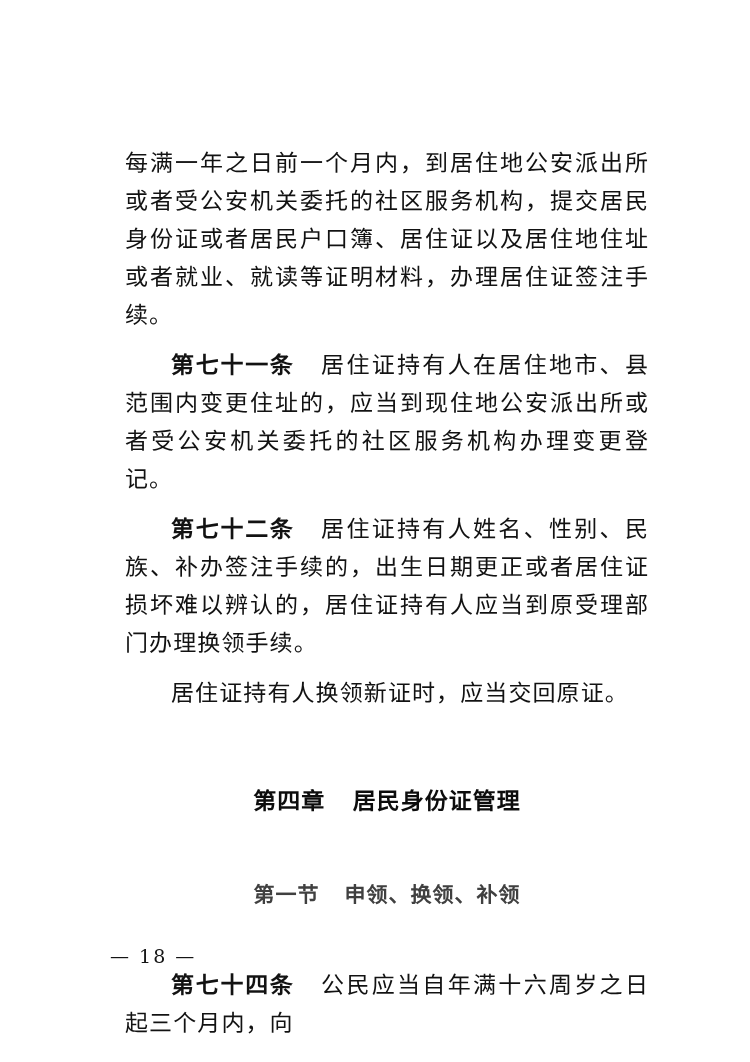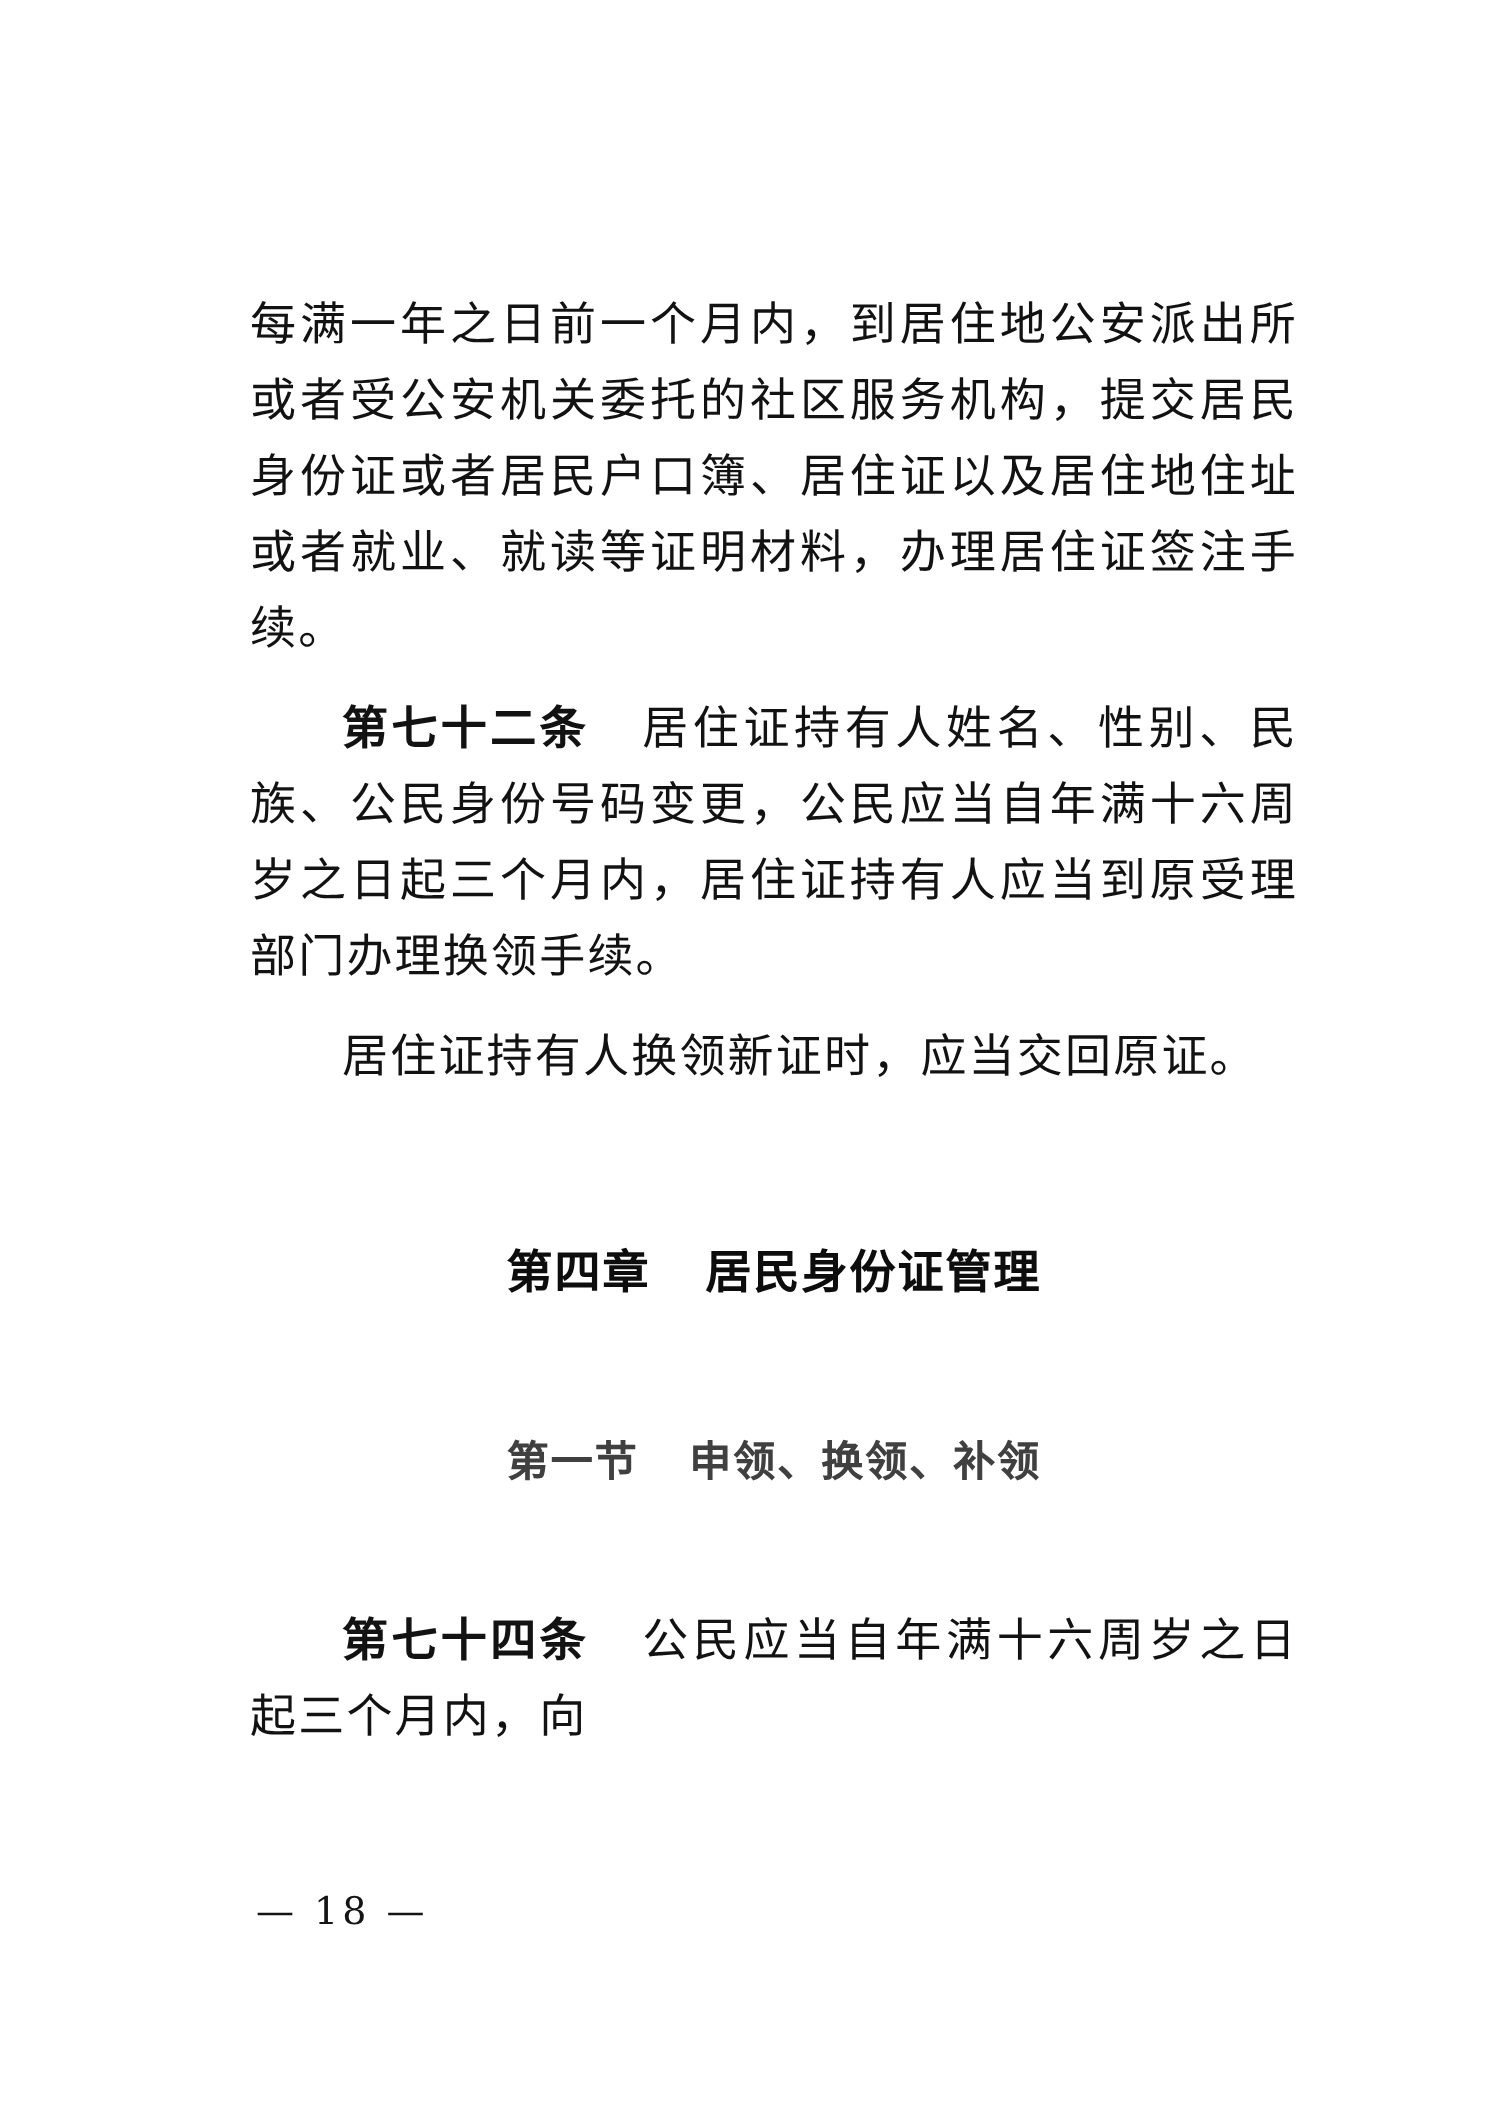--- a/index.html
+++ b/index.html
@@ -83,42 +83,43 @@
     display: inline-block;
     width: 1.2em;
   }
 
   .spacer-chapter { height: 42px; }
   .spacer-section { height: 40px; }
   .spacer-after-section { height: 40px; }
 
   .page-number {
     position: absolute;
-    left: 128px;
+    left: 110px;
     top: 944px;
     font-family: "DejaVu Serif", "Liberation Serif", serif;
     font-size: 19px;
     line-height: 24px;
     letter-spacing: 2px;
     color: #141414;
     white-space: nowrap;
   }
 </style>
 </head>
 <body>
 
 <div class="page">
 
   <div class="content">
 
     <p class="para no-indent"><span>每满一年之日前一个月内，到居住地公安派出所或者受公安机关委托的社区服务机构，提交居民身份证或者居民户口簿、居住证以及居住地住址或者就业、就读等证明材料，办理居住证签注手续。</span></p>
 
 
+    <p class="para"><span class="art-no">第七十一条</span><span class="art-gap"></span><span>居住证持有人在居住地市、县范围内变更住址的，应当到现住地公安派出所或者受公安机关委托的社区服务机构办理变更登记。</span></p>
 
-    <p class="para"><span class="art-no">第七十二条</span><span class="art-gap"></span><span>居住证持有人姓名、性别、民族、公民身份号码变更，公民应当自年满十六周岁之日起三个月内，居住证持有人应当到原受理部门办理换领手续。</span></p>
+    <p class="para"><span class="art-no">第七十二条</span><span class="art-gap"></span><span>居住证持有人姓名、性别、民族、补办签注手续的，出生日期更正或者居住证损坏难以辨认的，居住证持有人应当到原受理部门办理换领手续。</span></p>
 
     <p class="para"><span>居住证持有人换领新证时，应当交回原证。</span></p>
 
 
     <div class="spacer-chapter"></div>
 
     <h1 class="chapter-heading"><span>第四章</span><span class="head-gap"></span><span>居民身份证管理</span></h1>
 
     <div class="spacer-section"></div>
 

